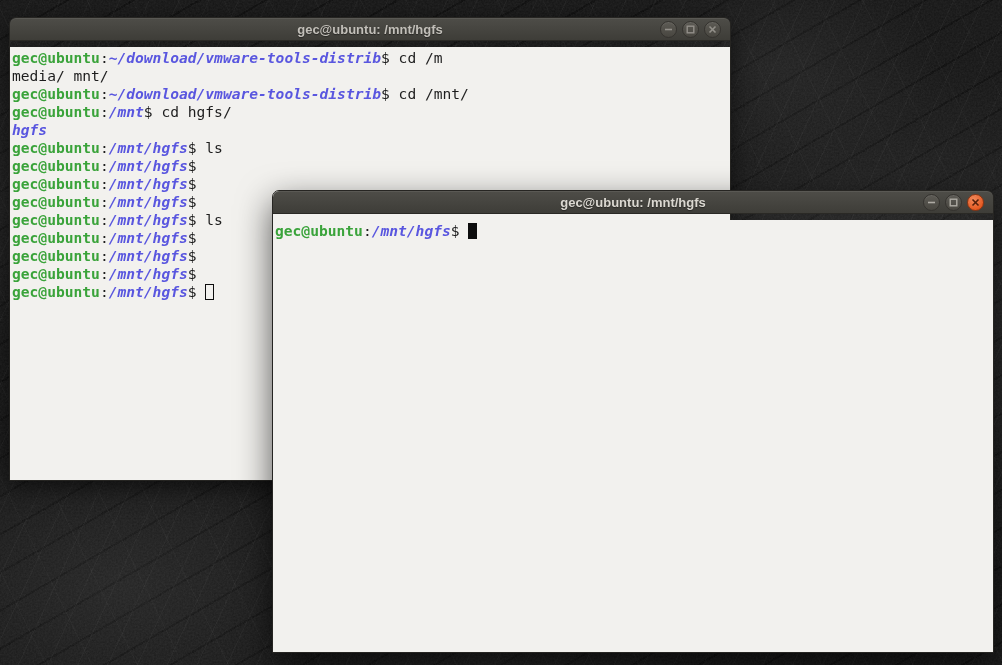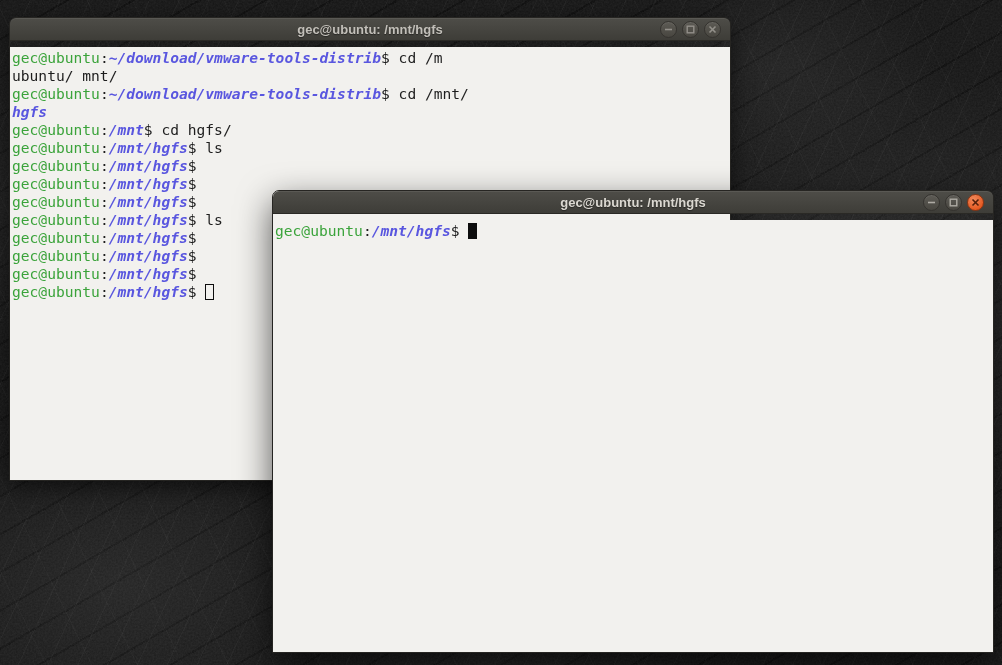--- a/index.html
+++ b/index.html
@@ -82,21 +82,21 @@
     position: absolute; top: 29px; left: 0; right: 0; bottom: 0;
     background: #f2f1ee;
     padding: 2px 0 0 2px;
     font-family: "DejaVu Sans Mono", monospace;
     font-size: 14.6px;
     line-height: 18px;
     overflow: hidden;
     cursor: text;
   }
   .line { white-space: pre; height: 18px; }
-  .seg-green { color: var(--c-user); font-weight: normal; }
+  .seg-green { color: var(--c-user); font-weight: bold; }
   .seg-blue  { color: var(--c-path); font-weight: bold; font-style: italic; }
   .seg-black { color: var(--c-fg); }
   .cursor {
     display: inline-block; width: 9px; height: 16px;
     vertical-align: -3px;
   }
   .cursor-block  { background: #0d0d0d; }
   .cursor-hollow { border: 1.5px solid #0d0d0d; background: transparent; }
 </style>
 </head>
@@ -130,24 +130,24 @@
         <span class="wbtn wbtn-close">
           <svg width="9" height="9" viewBox="0 0 9 9">
               <line class="glyph" x1="1.5" y1="1.5" x2="7.5" y2="7.5" stroke-width="1.6"></line>
               <line class="glyph" x1="7.5" y1="1.5" x2="1.5" y2="7.5" stroke-width="1.6"></line>
             </svg>
         </span>
       </div>
     </header>
     <div class="term">
         <div class="line"><span class="seg-green">gec@ubuntu</span><span class="seg-black">:</span><span class="seg-blue">~/download/vmware-tools-distrib</span><span class="seg-black">$ cd /m</span></div>
-        <div class="line"><span class="seg-black">ubuntu/ mnt/</span></div>
+        <div class="line"><span class="seg-black">media/ mnt/</span></div>
         <div class="line"><span class="seg-green">gec@ubuntu</span><span class="seg-black">:</span><span class="seg-blue">~/download/vmware-tools-distrib</span><span class="seg-black">$ cd /mnt/</span></div>
+        <div class="line"><span class="seg-green">gec@ubuntu</span><span class="seg-black">:</span><span class="seg-blue">/mnt</span><span class="seg-black">$ cd hgfs/</span></div>
         <div class="line"><span class="seg-blue">hgfs</span></div>
-        <div class="line"><span class="seg-green">gec@ubuntu</span><span class="seg-black">:</span><span class="seg-blue">/mnt</span><span class="seg-black">$ cd hgfs/</span></div>
         <div class="line"><span class="seg-green">gec@ubuntu</span><span class="seg-black">:</span><span class="seg-blue">/mnt/hgfs</span><span class="seg-black">$ ls</span></div>
         <div class="line"><span class="seg-green">gec@ubuntu</span><span class="seg-black">:</span><span class="seg-blue">/mnt/hgfs</span><span class="seg-black">$</span></div>
         <div class="line"><span class="seg-green">gec@ubuntu</span><span class="seg-black">:</span><span class="seg-blue">/mnt/hgfs</span><span class="seg-black">$</span></div>
         <div class="line"><span class="seg-green">gec@ubuntu</span><span class="seg-black">:</span><span class="seg-blue">/mnt/hgfs</span><span class="seg-black">$</span></div>
         <div class="line"><span class="seg-green">gec@ubuntu</span><span class="seg-black">:</span><span class="seg-blue">/mnt/hgfs</span><span class="seg-black">$ ls</span></div>
         <div class="line"><span class="seg-green">gec@ubuntu</span><span class="seg-black">:</span><span class="seg-blue">/mnt/hgfs</span><span class="seg-black">$</span></div>
         <div class="line"><span class="seg-green">gec@ubuntu</span><span class="seg-black">:</span><span class="seg-blue">/mnt/hgfs</span><span class="seg-black">$</span></div>
         <div class="line"><span class="seg-green">gec@ubuntu</span><span class="seg-black">:</span><span class="seg-blue">/mnt/hgfs</span><span class="seg-black">$</span></div>
         <div class="line"><span class="seg-green">gec@ubuntu</span><span class="seg-black">:</span><span class="seg-blue">/mnt/hgfs</span><span class="seg-black">$ </span><span class="cursor cursor-hollow"></span></div>
       </div>

